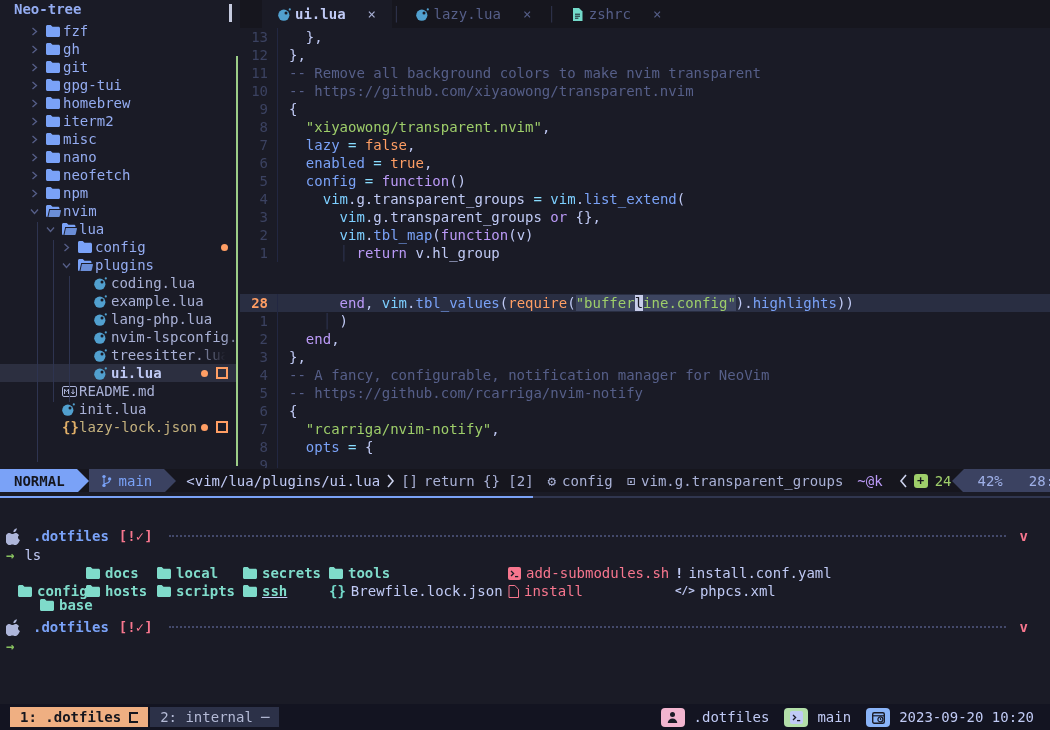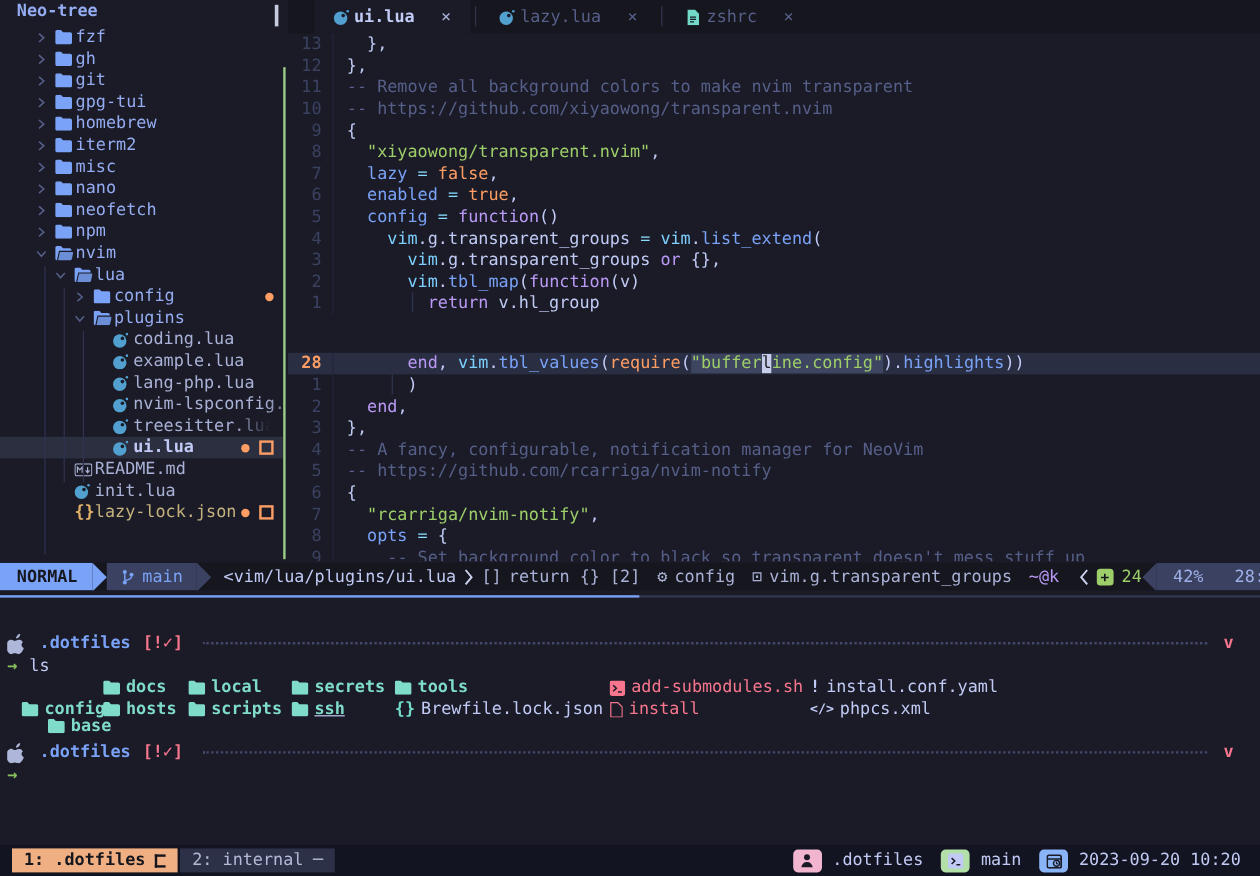--- a/index.html
+++ b/index.html
@@ -288,21 +288,21 @@
           <div class="crow"><span class="lnum">1</span><span class="gsep"></span><span class="px"><span class="t-fg">      </span><span class="t-guide">│</span><span class="t-fg"> </span><span class="t-kw">return</span><span class="t-fg"> v.hl_group</span></span></div>
           <div class="crow cur"><span class="lnum">28</span><span class="gsep"></span><span class="px"><span class="t-fg">      </span><span class="t-kw">end</span><span class="t-fg">, </span><span class="t-vim">vim</span><span class="t-fg">.</span><span class="t-fld">tbl_values</span><span class="t-fg">(</span><span class="t-bool">require</span><span class="t-fg">(</span><span class="t-strh">"buffer</span><span class="t-cursor">l</span><span class="t-strh">ine.config"</span><span class="t-fg">).</span><span class="t-fld">highlights</span><span class="t-fg">))</span></span></div>
           <div class="crow"><span class="lnum">1</span><span class="gsep"></span><span class="px"><span class="t-fg">    </span><span class="t-guide">│</span><span class="t-fg"> )</span></span></div>
           <div class="crow"><span class="lnum">2</span><span class="gsep"></span><span class="px"><span class="t-fg">  </span><span class="t-kw">end</span><span class="t-fg">,</span></span></div>
           <div class="crow"><span class="lnum">3</span><span class="gsep"></span><span class="px"><span class="t-fg">},</span></span></div>
           <div class="crow"><span class="lnum">4</span><span class="gsep"></span><span class="px"><span class="t-com">-- A fancy, configurable, notification manager for NeoVim</span></span></div>
           <div class="crow"><span class="lnum">5</span><span class="gsep"></span><span class="px"><span class="t-com">-- https://github.com/rcarriga/nvim-notify</span></span></div>
           <div class="crow"><span class="lnum">6</span><span class="gsep"></span><span class="px"><span class="t-fg">{</span></span></div>
           <div class="crow"><span class="lnum">7</span><span class="gsep"></span><span class="px"><span class="t-fg">  </span><span class="t-str">"rcarriga/nvim-notify"</span><span class="t-fg">,</span></span></div>
           <div class="crow"><span class="lnum">8</span><span class="gsep"></span><span class="px"><span class="t-fg">  </span><span class="t-fld">opts</span><span class="t-op"> = </span><span class="t-fg">{</span></span></div>
-          <div class="crow"><span class="lnum">9</span><span class="gsep"></span><span class="px"><span class="t-fg">    </span><span class="t-com">-- Set background color to black so transparent doesn't mess stuff up</span></span></div>
+          <div class="crow"><span class="lnum">9</span><span class="gsep"></span><span class="px"><span class="t-fg">    </span></span></div>
           <div class="crow"><span class="lnum">10</span><span class="gsep"></span><span class="px"><span class="t-fg">    </span><span class="t-fld">background_colour</span><span class="t-op"> = </span><span class="t-str">"#000000"</span><span class="t-fg">,</span></span></div>
           <div class="crow"><span class="lnum">11</span><span class="gsep"></span><span class="px"><span class="t-fg">  },</span></span></div>
         </div>
     </div>
   </div>
 
   <div class="statusline">
     <div class="seg seg-mode">NORMAL</div>
     <div class="pl-r" style="border-left:12px solid var(--blue);"></div>
     <div class="seg seg-branch">

